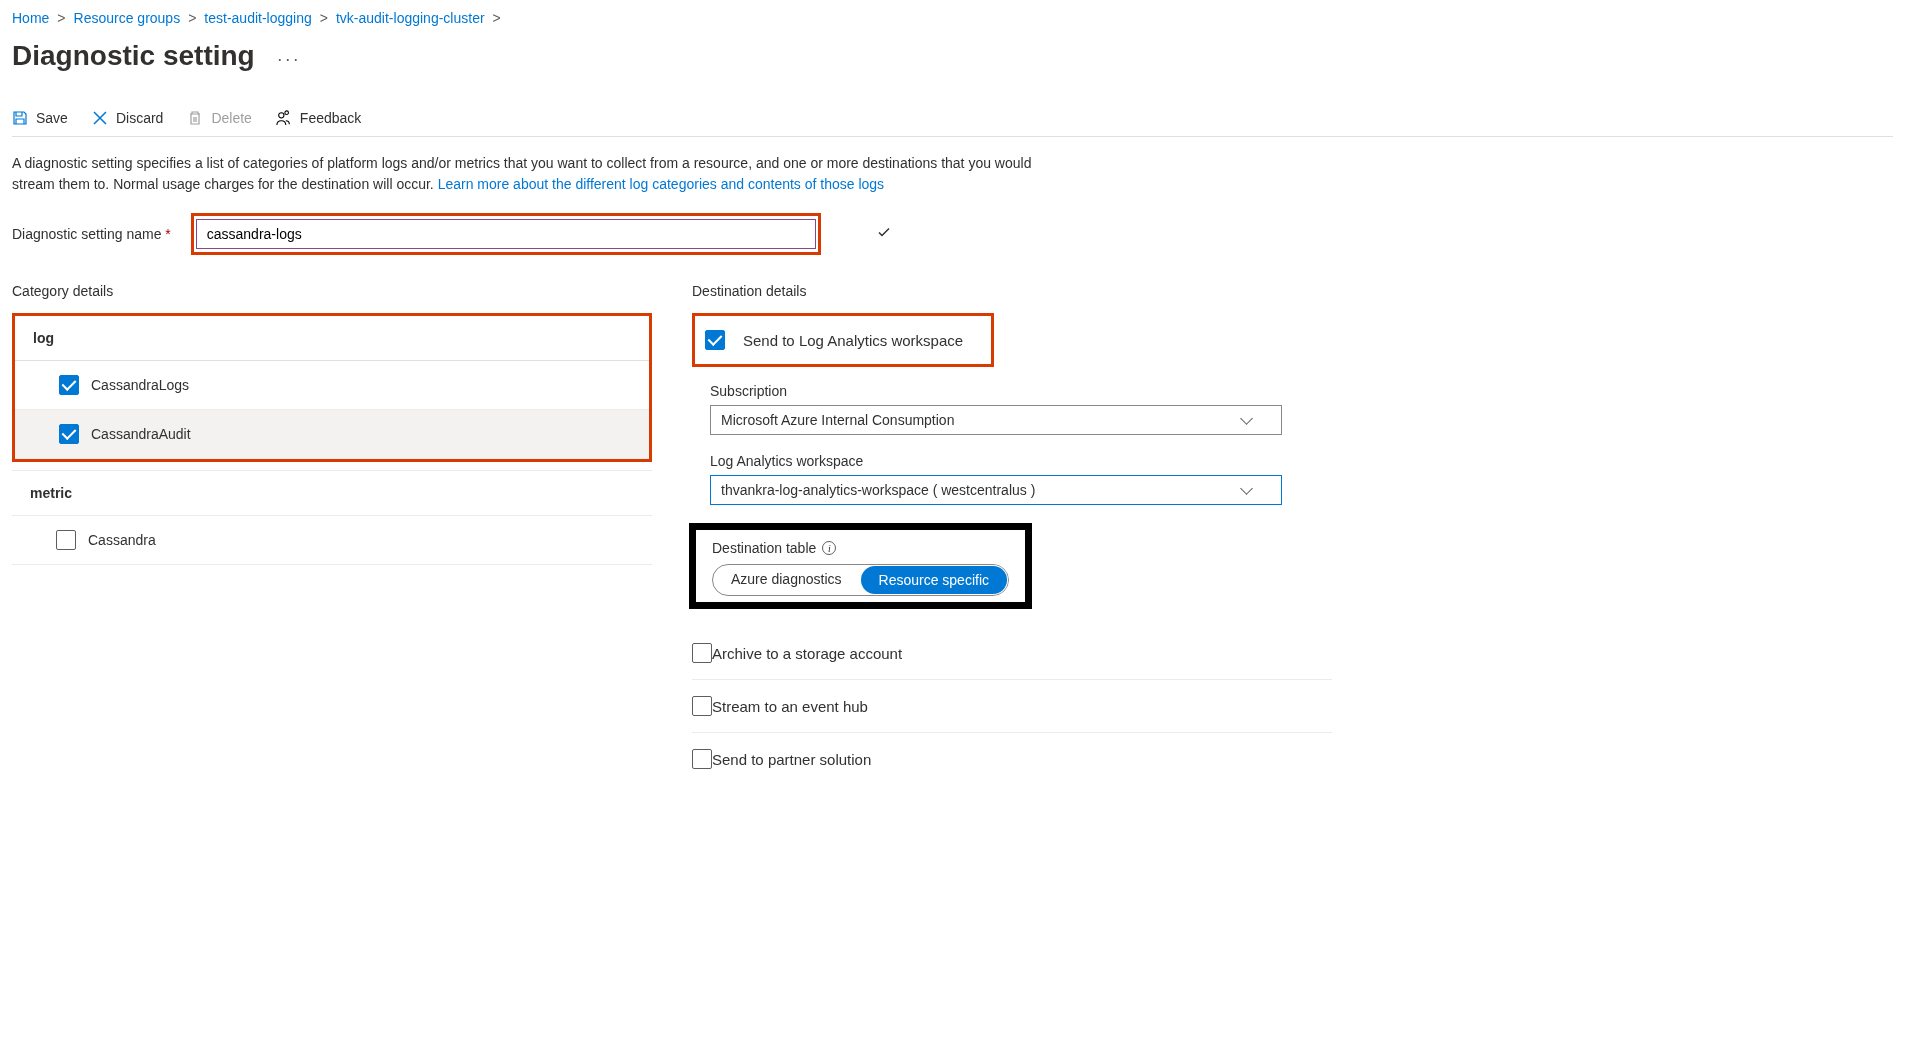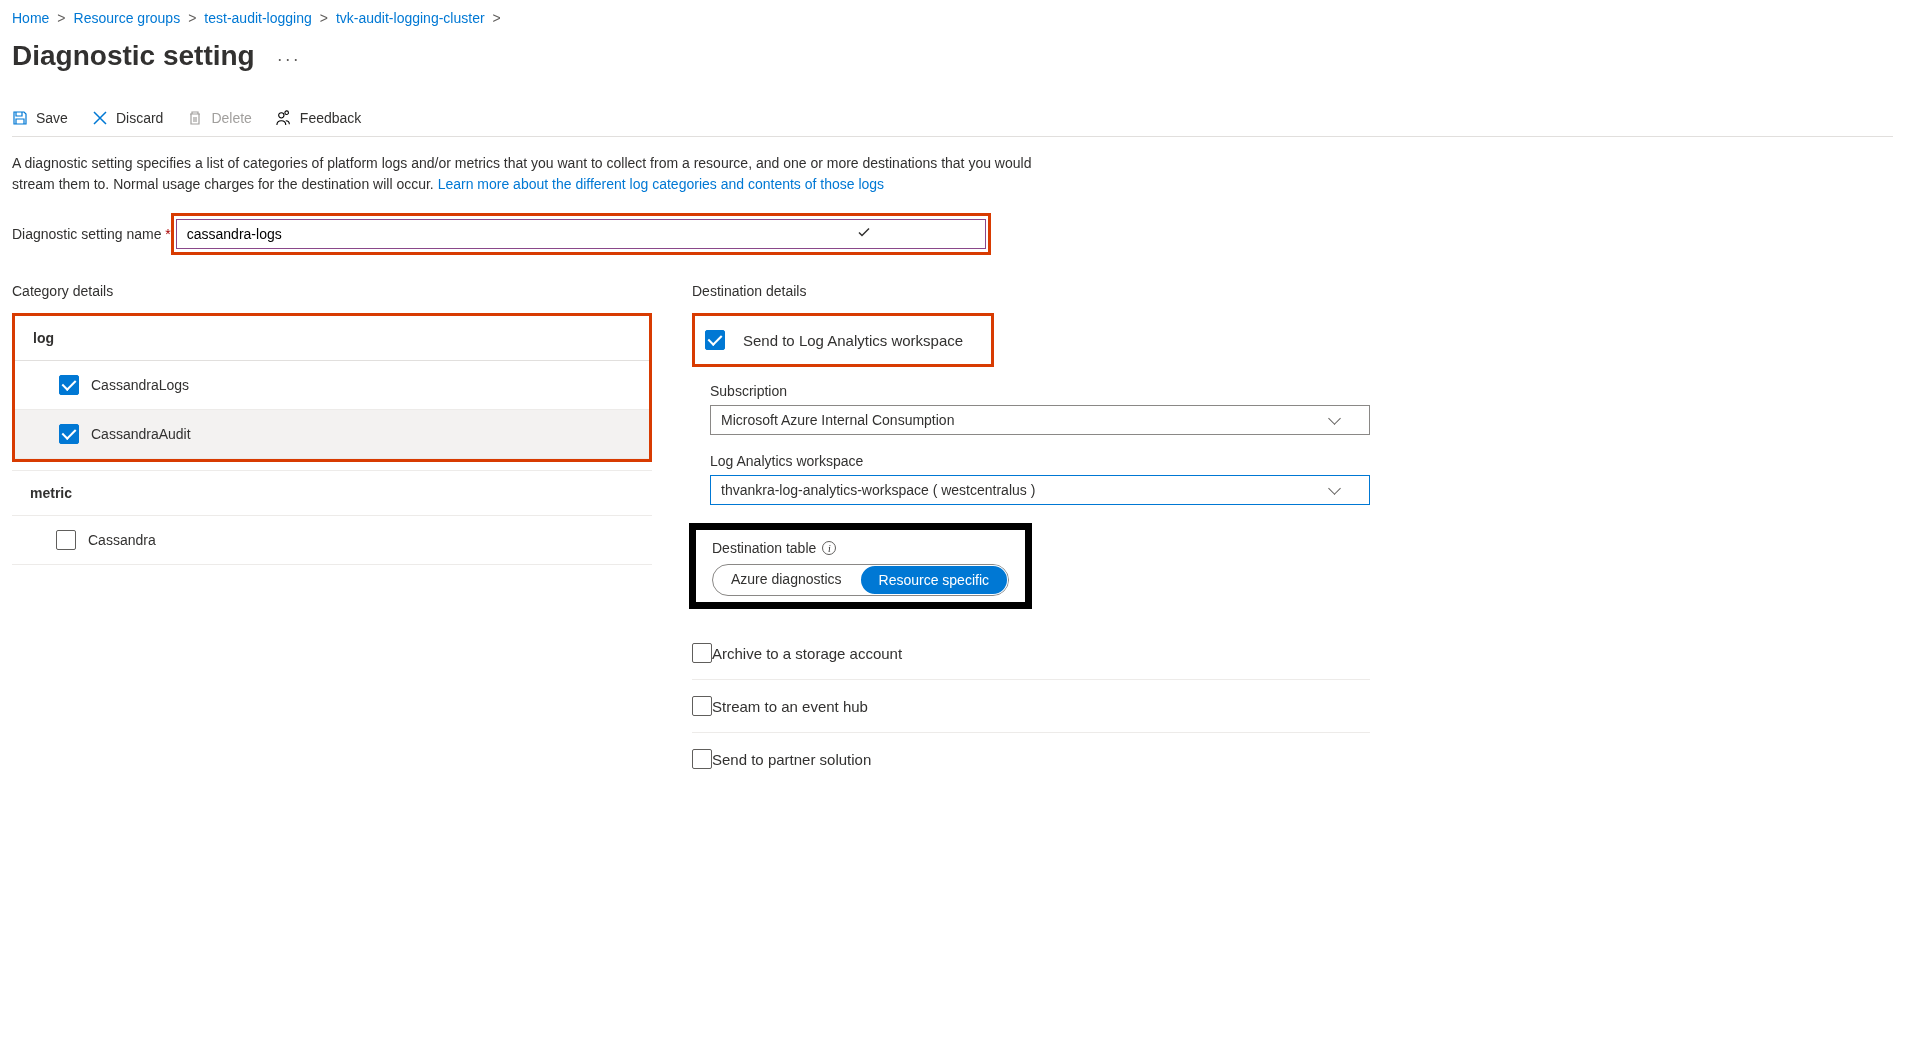--- a/index.html
+++ b/index.html
@@ -13,21 +13,21 @@
     .page-title .ellipsis { font-size: 18px; margin-left: 22px; color: #605e5c; font-weight: normal; letter-spacing: 2px; }
 
     .toolbar { display: flex; gap: 24px; padding: 10px 0; border-bottom: 1px solid #e1dfdd; margin-bottom: 16px; align-items: center; }
     .tool-btn { display: flex; align-items: flex-start; gap: 8px; cursor: pointer; font-size: 14px; }
     .tool-btn.disabled { color: #a19f9d; }
     .tool-btn svg { width: 16px; height: 16px; }
 
     .description { font-size: 14px; line-height: 1.5; margin-bottom: 18px; max-width: 1050px; }
     .description a { color: #0078d4; text-decoration: none; }
 
-    .field-row { display: flex; align-items: center; margin-bottom: 28px; }
+    .field-row { display: flex; align-items: center; gap: 20px; margin-bottom: 28px; }
     .field-label { font-size: 14px; }
     .required { color: #a80000; }
 
     .input-wrap { position: relative; width: 710px; }
     .text-input { width: 100%; padding: 6px 30px 6px 10px; font-size: 14px; border: 1px solid #8a478a; outline: none; }
     .input-wrap .check { position: absolute; right: 10px; top: 50%; transform: translateY(-50%); }
 
     .columns { display: flex; gap: 40px; }
     .col-left { flex: 0 0 640px; }
     .col-right { flex: 0 0 640px; }
@@ -44,21 +44,21 @@
     .checkbox.checked::after { content: ""; width: 6px; height: 11px; border: solid #fff; border-width: 0 2px 2px 0; transform: rotate(45deg); margin-top: -3px; }
 
     .metric-header { padding: 14px 18px; font-weight: 600; border-top: 1px solid #edebe9; border-bottom: 1px solid #edebe9; }
     .metric-row { padding: 14px 44px; display: flex; align-items: center; gap: 12px; border-bottom: 1px solid #edebe9; }
 
     .dest-box { border: 3px solid #d83b01; display: inline-block; padding: 14px 28px 14px 10px; margin-bottom: 16px; }
     .dest-row { display: flex; align-items: center; gap: 18px; font-size: 15px; }
 
     .sub-section { padding-left: 18px; margin-bottom: 18px; }
     .sub-label { font-size: 14px; margin-bottom: 6px; display: flex; align-items: center; gap: 6px; }
-    .select { width: 660px; padding: 6px 30px 6px 10px; border: 1px solid #8a8886; font-size: 14px; position: relative; display: flex; justify-content: space-between; align-items: center; cursor: pointer; }
+    .select { width: 572px; padding: 6px 30px 6px 10px; border: 1px solid #8a8886; font-size: 14px; position: relative; display: flex; justify-content: space-between; align-items: center; cursor: pointer; }
     .select.active { border-color: #0078d4; }
     .chevron { border: solid #605e5c; border-width: 0 1px 1px 0; display: inline-block; padding: 4px; transform: rotate(45deg); margin-top: -4px; }
 
     .info-icon { width: 14px; height: 14px; border: 1px solid #605e5c; border-radius: 50%; display: inline-flex; align-items: center; justify-content: center; font-size: 10px; font-style: italic; font-family: serif; }
 
     .dest-table-box { border: 7px solid #000000; display: inline-block; padding: 10px 16px 6px 16px; }
     .pill-group { display: flex; border: 1px solid #8a8886; border-radius: 20px; overflow: hidden; margin-top: 8px; }
     .pill { padding: 6px 18px; font-size: 14px; }
     .pill.active { background: #0078d4; color: #fff; border-radius: 20px; border: 2px solid #fff; margin: -1px; }
 
@@ -113,21 +113,21 @@
 </div>
 
 <div class="description">
   <span>A diagnostic setting specifies a list of categories of platform logs and/or metrics that you want to collect from a resource, and one or more destinations that you would stream them to. Normal usage charges for the destination will occur. </span><a href="#">Learn more about the different log categories and contents of those logs</a>
 </div>
 
 <div class="field-row">
   <span class="field-label"><span>Diagnostic setting name</span> <span class="required">*</span></span>
   <div class="input-wrap">
     <span class="input-highlight">
-      <input class="text-input" style="width: 810px;" value="cassandra-logs">
+      <input class="text-input" style="width: 620px;" value="cassandra-logs">
     </span>
     <span class="check">
       <svg width="14" height="14" viewBox="0 0 14 14">
           <path fill="none" stroke="#323130" stroke-width="1.5" d="M2 7l3 3 7-7"></path>
         </svg>
     </span>
   </div>
 </div>
 
 <div class="columns">

